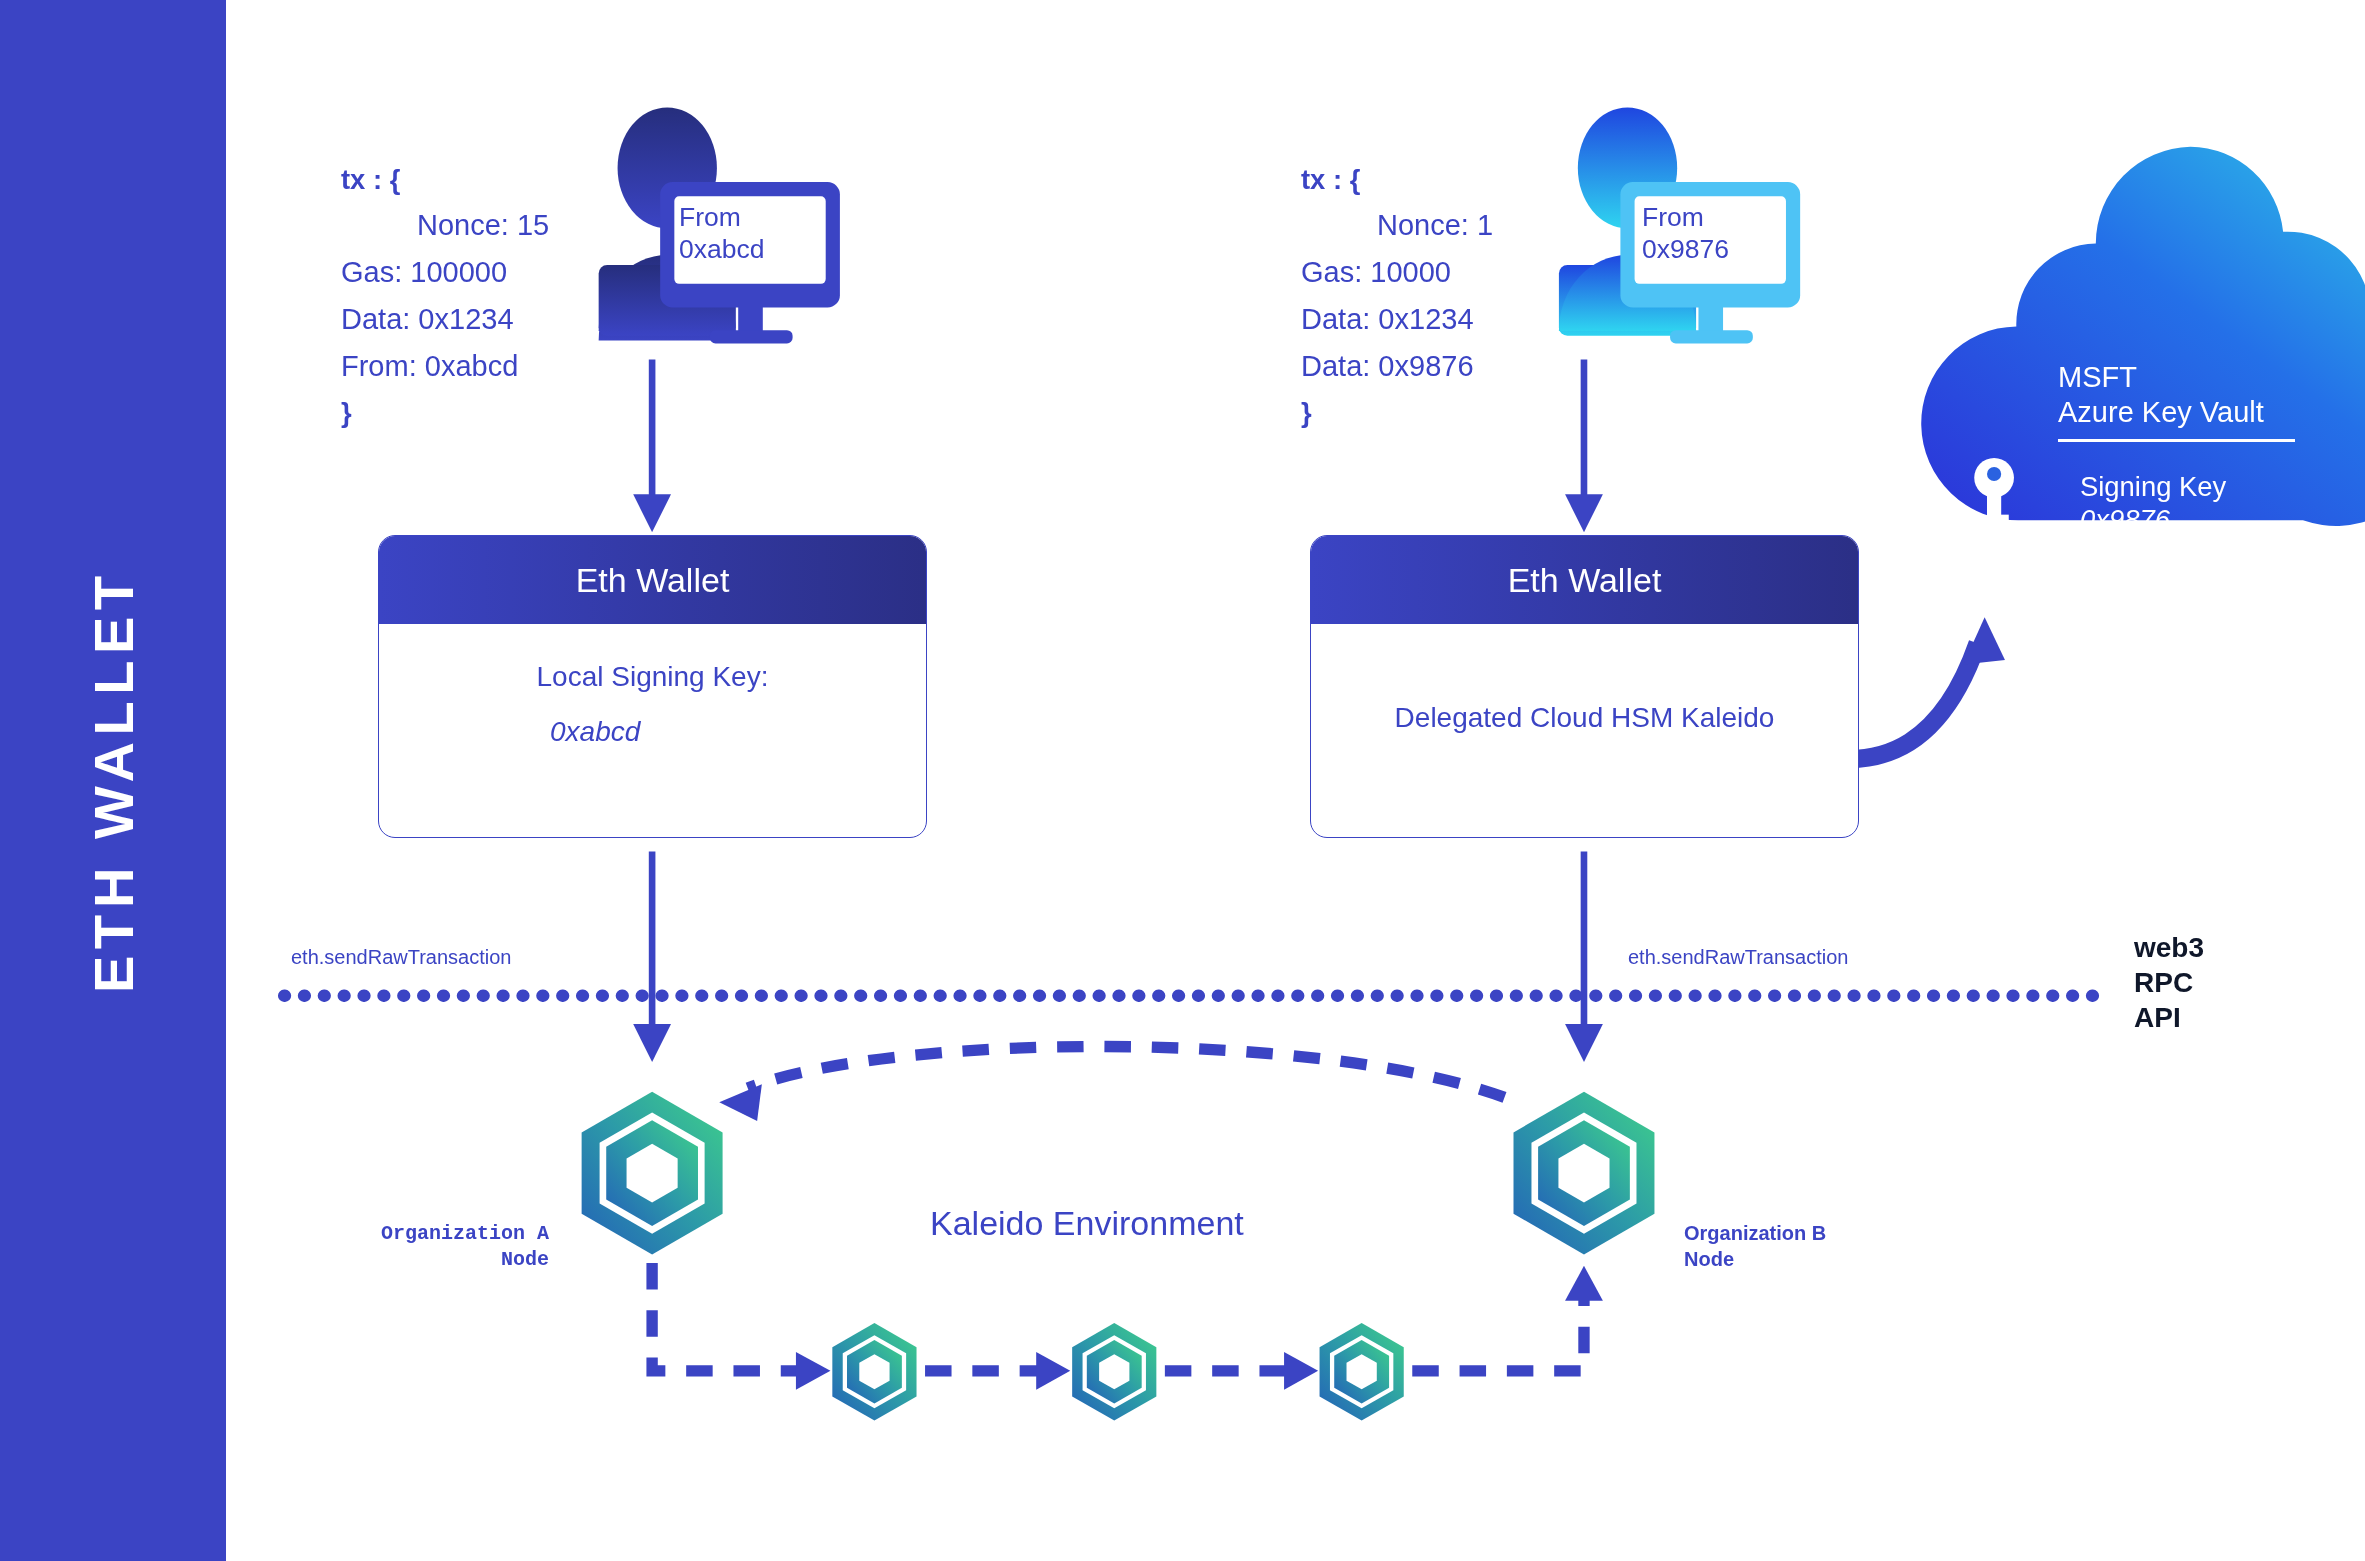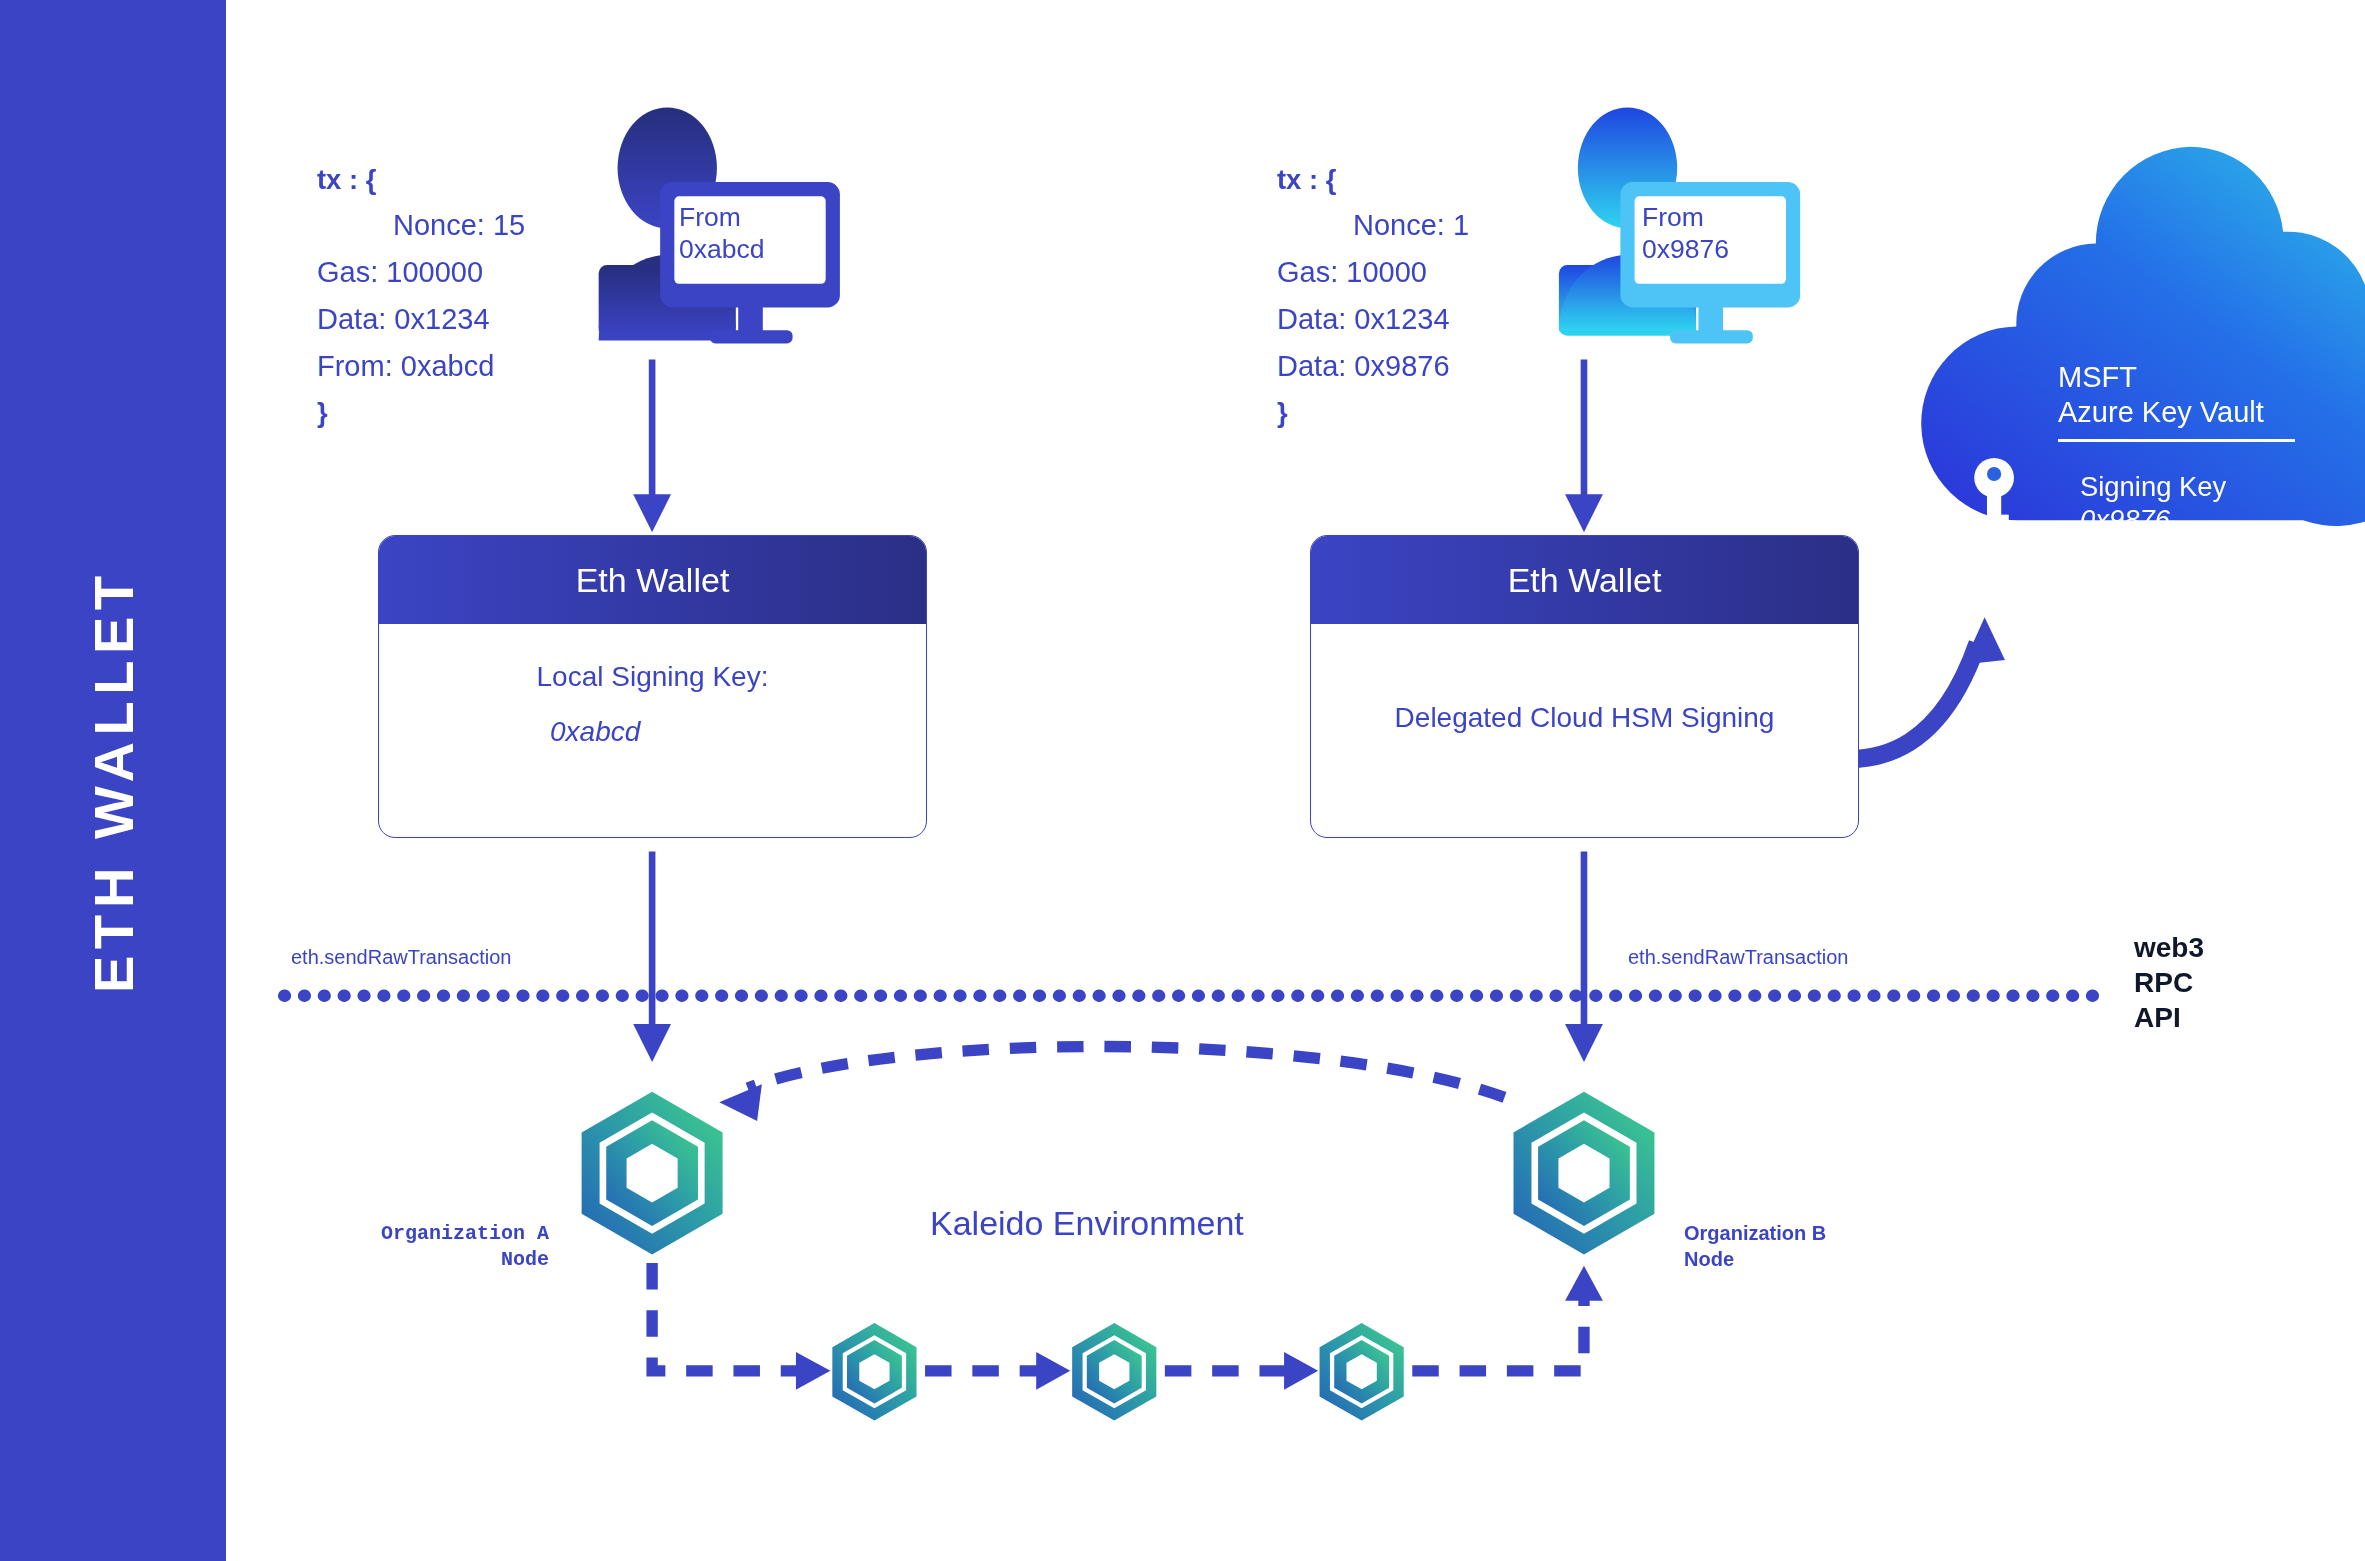--- a/index.html
+++ b/index.html
@@ -22,21 +22,21 @@
     transform:translate(-50%,-50%) rotate(-90deg);
     white-space:nowrap;
     color:#ffffff;
     font-size:56px;
     font-weight:bold;
     letter-spacing:6.6px;
     font-family:"Liberation Sans",sans-serif;
   }
 
   
-  .tx-block{position:absolute;color:#3b44c4;font-size:29px;line-height:1.0;}
+  .tx-block{position:absolute;color:#3b44c4;font-size:29px;line-height:1.0;margin-left:24px;}
   .tx-line{margin-bottom:18px;white-space:nowrap;}
   .tx-line.bold{font-weight:bold;font-size:27.4px;}
   .tx-line.indent{padding-left:76px;}
 
   
   .wallet-card{
     position:absolute;
     width:549px;height:303px;
     border:1.9px solid #3b44c4;
     border-radius:17px;
@@ -290,21 +290,21 @@
         <span class="key-val">0xabcd</span>
       </div>
     </div>
   </div>
 
   <div class="wallet-card" style="left:1310px;top:535px;">
     <div class="wallet-head">
       <span class="wallet-head-label">Eth Wallet</span>
     </div>
     <div class="wallet-body">
-      <div class="wallet-sub mid">Delegated Cloud HSM Signing</div>
+      <div class="wallet-sub mid">Delegated Cloud HSM Kaleido</div>
     </div>
   </div>
 
   <div class="cloud-wrap">
     <div class="cloud-text">
       <div class="cloud-l1">MSFT</div>
       <div class="cloud-l1">Azure Key Vault</div>
       <div class="cloud-rule"></div>
     </div>
     <div class="cloud-keyrow">

